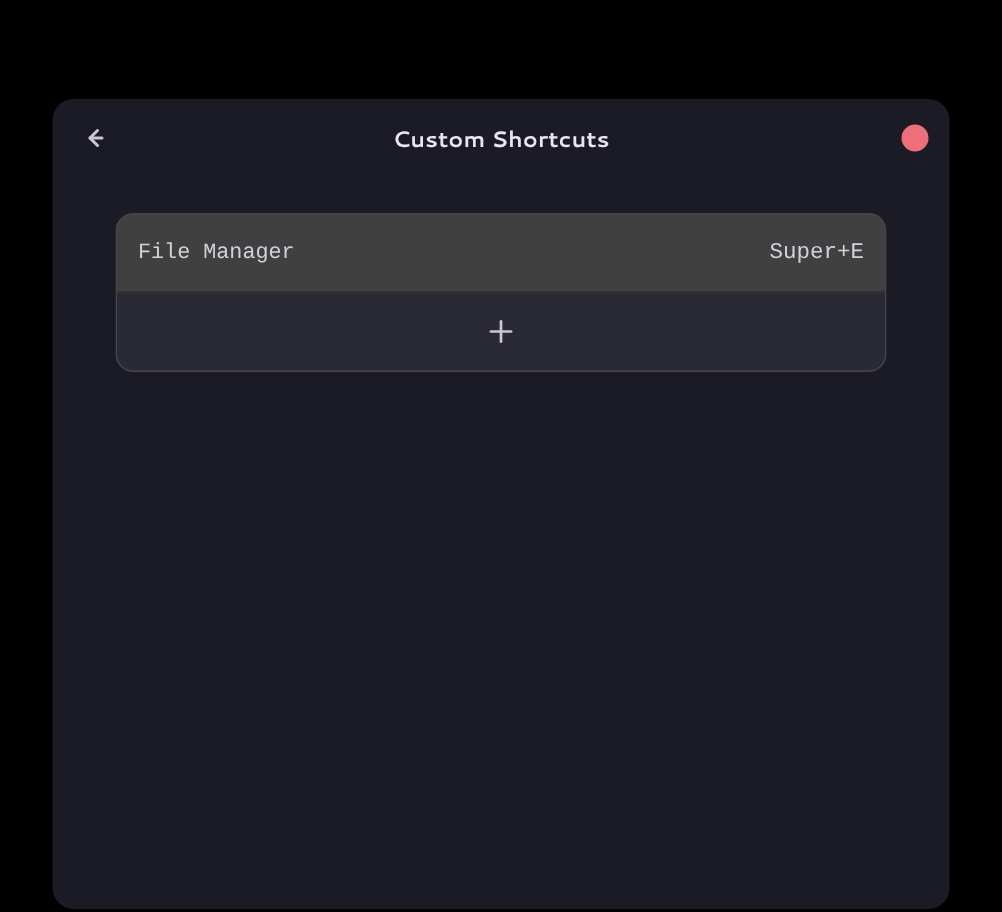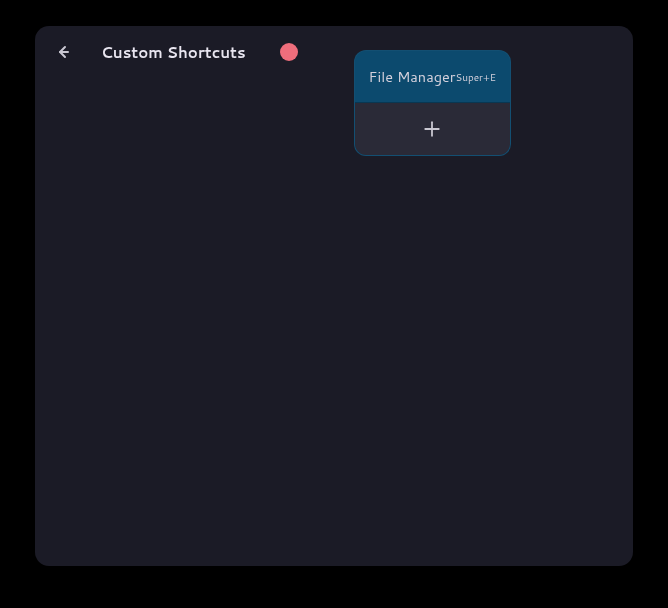--- a/index.html
+++ b/index.html
@@ -16,20 +16,22 @@
       color: #c9c7d1;
     }
     .window {
       width: 598px;
       height: 540px;
       background: #1b1b26;
       border-radius: 14px;
       overflow: hidden;
       box-shadow: 0 2px 12px rgba(0,0,0,0.6);
       display: flex;
+      flex-direction: column;
+      margin-top: 40px;
     }
     .headerbar {
       height: 52px;
       display: flex;
       align-items: center;
       justify-content: space-between;
       padding: 0 14px;
     }
     .header-left, .header-right {
       width: 52px;
@@ -55,36 +57,37 @@
       width: 18px; height: 18px;
       border-radius: 50%;
       background: #ef6e7c;
       cursor: pointer;
       border: none;
     }
     .content {
       padding: 24px 42px;
     }
     .list {
-      background: #0c4a6e;
+      background: #404040;
       border-radius: 12px;
       overflow: hidden;
       border: 1px solid rgba(255,255,255,0.03);
+      font-family: Liberation Mono, monospace;
     }
     .row {
       display: flex;
       align-items: center;
       justify-content: space-between;
       height: 52px;
       padding: 0 14px;
       border-bottom: 1px solid rgba(0,0,0,0.25);
       cursor: pointer;
     }
     .row-label { color: #d3d0dc; font-size: 14.5px; }
-    .row-binding { color: #d3d0dc; font-size: 10px; }
+    .row-binding { color: #d3d0dc; font-size: 15px; }
     .add-row {
       height: 52px;
       background: #2a2a37;
       display: flex;
       align-items: center;
       justify-content: center;
       cursor: pointer;
     }
     .add-row svg { color: #c9c7d1; }
   </style>

